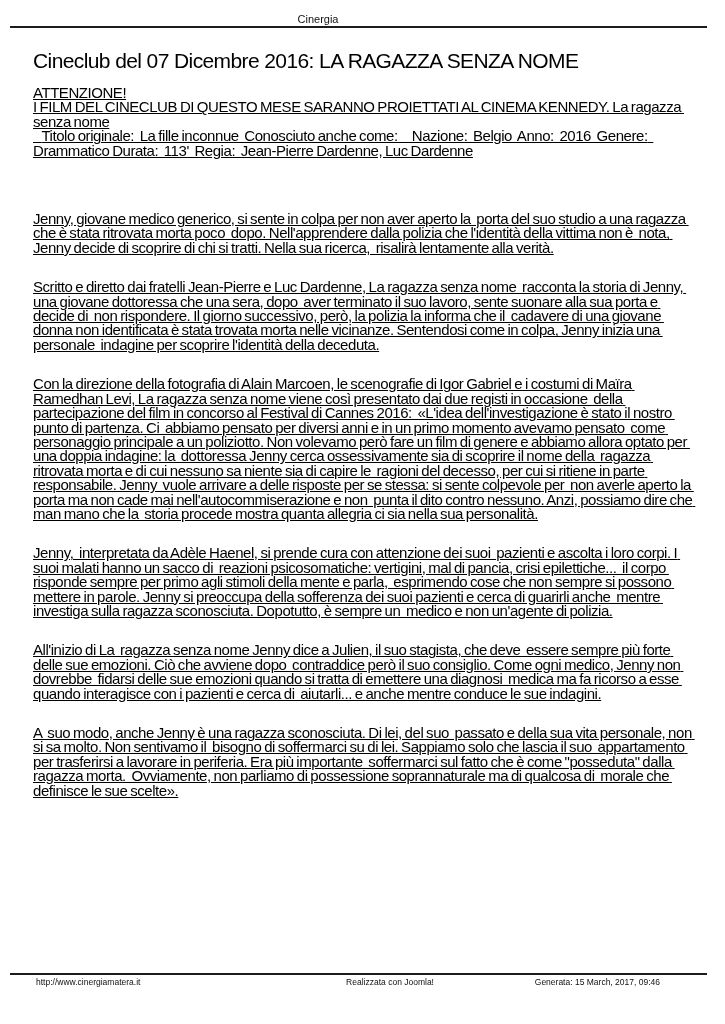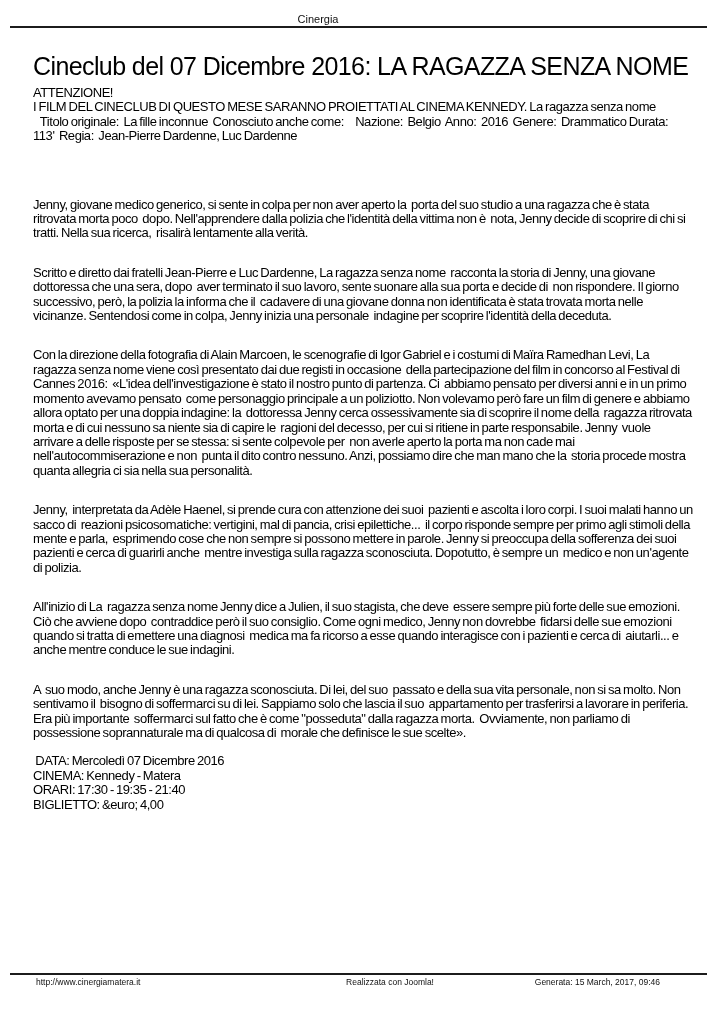--- a/index.html
+++ b/index.html
@@ -27,36 +27,37 @@
     width: 697px;
     height: 2px;
     background: #1c1c1c;
   }
   .rule-top { top: 26px; }
   .rule-bottom { top: 973px; }
   .page-title {
     position: absolute;
     top: 35px;
     left: 33px;
-    font-size: 25px;
+    font-size: 21px;
     font-weight: 400;
     letter-spacing: -0.6px;
     white-space: nowrap;
     color: #000000;
   }
   .content {
     position: absolute;
     top: 86px;
     left: 33px;
     width: 660px;
-    font-size: 13px;
+    font-size: 15px;
     line-height: 14.4px;
     letter-spacing: -0.45px;
     word-spacing: -0.9px;
     color: #000000;
+    text-decoration: underline;
   }
   .block {
     white-space: pre-wrap;
     margin: 0;
   }
   .film-info   { }
   .para        { margin-top: 25px; }
   .para-first  { margin-top: 54px; }
   .screening   { margin-top: 14px; }
   .footer-item {
@@ -93,24 +94,20 @@
     <div class="block para">Scritto e diretto dai fratelli Jean-Pierre e Luc Dardenne, La ragazza senza nome  racconta la storia di Jenny, una giovane dottoressa che una sera, dopo  aver terminato il suo lavoro, sente suonare alla sua porta e decide di  non rispondere. Il giorno successivo, però, la polizia la informa che il  cadavere di una giovane donna non identificata è stata trovata morta nelle vicinanze. Sentendosi come in colpa, Jenny inizia una personale  indagine per scoprire l'identità della deceduta.</div>
 
     <div class="block para">Con la direzione della fotografia di Alain Marcoen, le scenografie di Igor Gabriel e i costumi di Maïra Ramedhan Levi, La ragazza senza nome viene così presentato dai due registi in occasione  della partecipazione del film in concorso al Festival di Cannes 2016:  «L'idea dell'investigazione è stato il nostro punto di partenza. Ci  abbiamo pensato per diversi anni e in un primo momento avevamo pensato  come personaggio principale a un poliziotto. Non volevamo però fare un film di genere e abbiamo allora optato per una doppia indagine: la  dottoressa Jenny cerca ossessivamente sia di scoprire il nome della  ragazza ritrovata morta e di cui nessuno sa niente sia di capire le  ragioni del decesso, per cui si ritiene in parte responsabile. Jenny  vuole arrivare a delle risposte per se stessa: si sente colpevole per  non averle aperto la porta ma non cade mai nell'autocommiserazione e non  punta il dito contro nessuno. Anzi, possiamo dire che man mano che la  storia procede mostra quanta allegria ci sia nella sua personalità.</div>
 
     <div class="block para">Jenny,  interpretata da Adèle Haenel, si prende cura con attenzione dei suoi  pazienti e ascolta i loro corpi. I suoi malati hanno un sacco di  reazioni psicosomatiche: vertigini, mal di pancia, crisi epilettiche...  il corpo risponde sempre per primo agli stimoli della mente e parla,  esprimendo cose che non sempre si possono mettere in parole. Jenny si preoccupa della sofferenza dei suoi pazienti e cerca di guarirli anche  mentre investiga sulla ragazza sconosciuta. Dopotutto, è sempre un  medico e non un'agente di polizia.</div>
 
     <div class="block para">All'inizio di La  ragazza senza nome Jenny dice a Julien, il suo stagista, che deve  essere sempre più forte delle sue emozioni. Ciò che avviene dopo  contraddice però il suo consiglio. Come ogni medico, Jenny non dovrebbe  fidarsi delle sue emozioni quando si tratta di emettere una diagnosi  medica ma fa ricorso a esse quando interagisce con i pazienti e cerca di  aiutarli... e anche mentre conduce le sue indagini.</div>
 
     <div class="block para">A  suo modo, anche Jenny è una ragazza sconosciuta. Di lei, del suo  passato e della sua vita personale, non si sa molto. Non sentivamo il  bisogno di soffermarci su di lei. Sappiamo solo che lascia il suo  appartamento per trasferirsi a lavorare in periferia. Era più importante  soffermarci sul fatto che è come "posseduta" dalla ragazza morta.  Ovviamente, non parliamo di possessione soprannaturale ma di qualcosa di  morale che definisce le sue scelte».</div>
 
-    <div class="block screening"> DATA: Mercoledì 07 Dicembre 2016
-CINEMA: Kennedy - Matera
-ORARI: 17:30 - 19:35 - 21:40
-BIGLIETTO: &amp;euro; 4,00</div>
 
   </div>
 
   <div class="rule rule-bottom"></div>
 
   <div class="footer-item footer-left">http://www.cinergiamatera.it</div>
 
   <div class="footer-item footer-center">Realizzata con Joomla!</div>
 
   <div class="footer-item footer-right">Generata: 15 March, 2017, 09:46</div>

